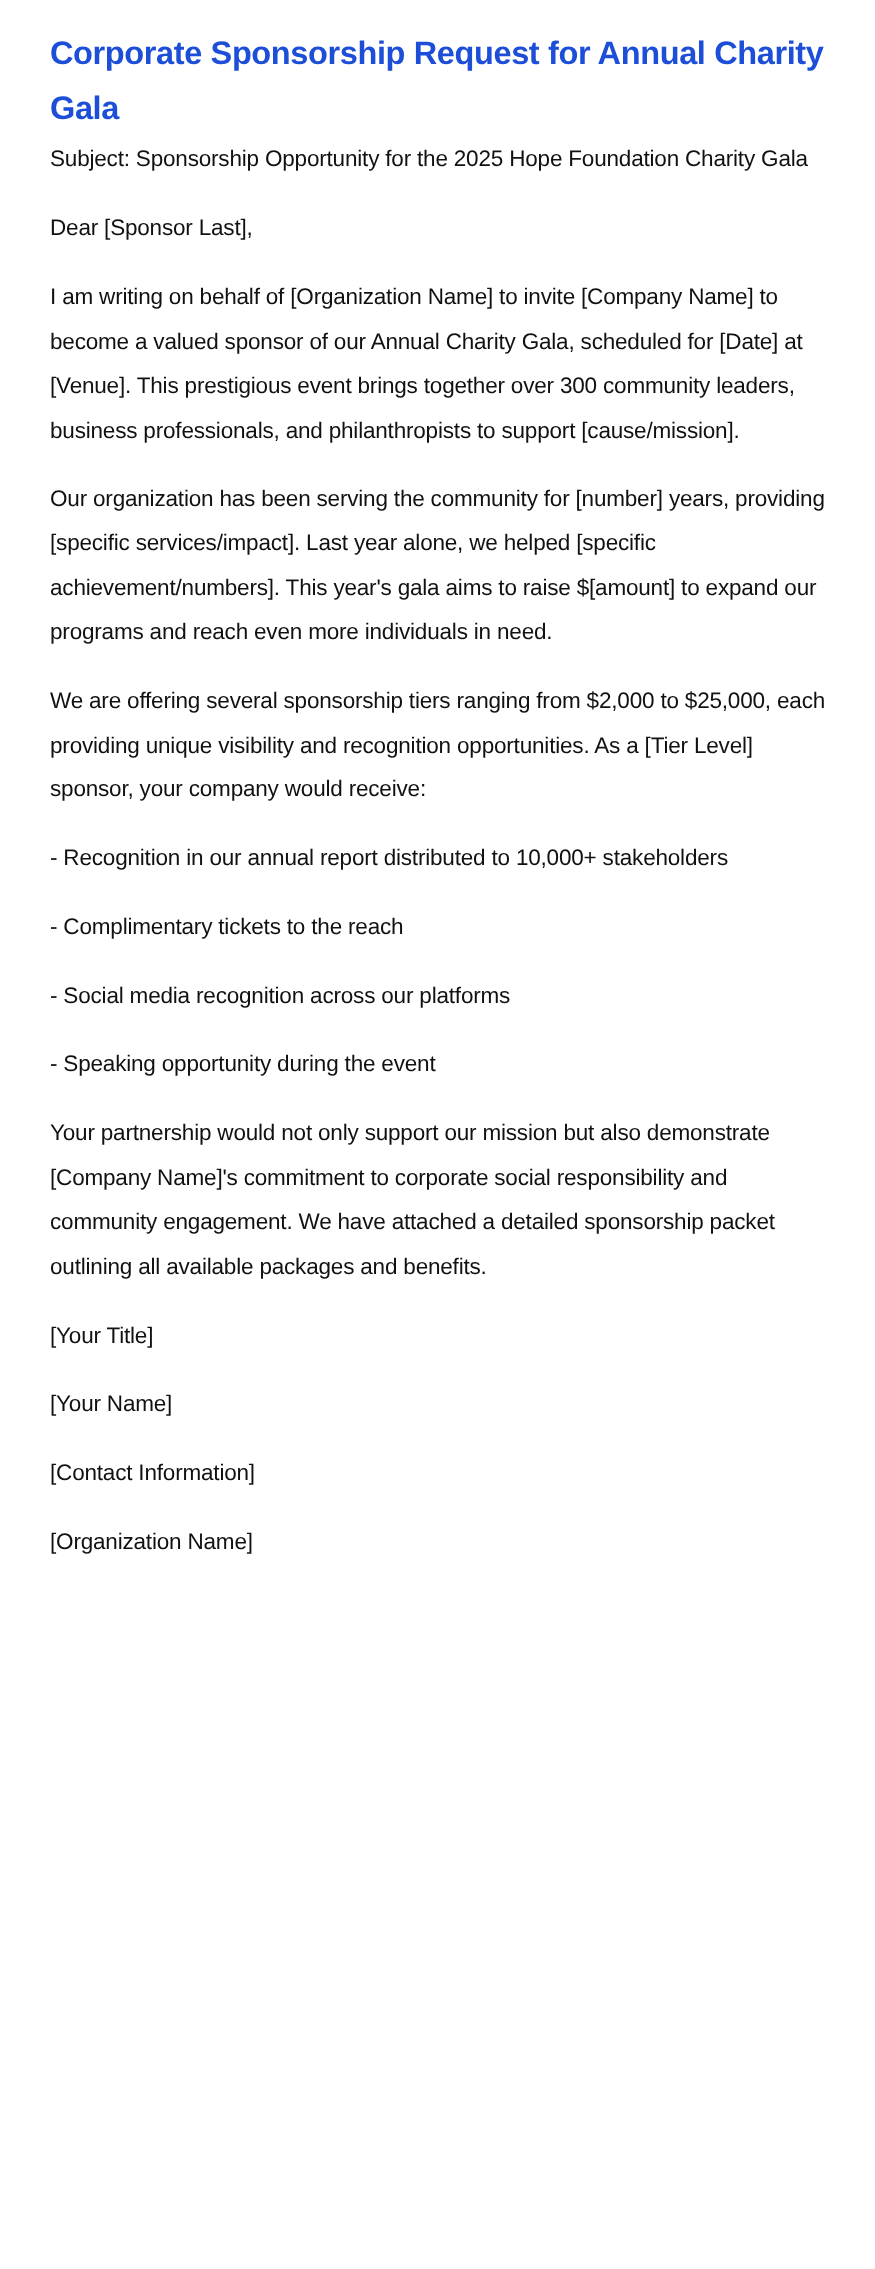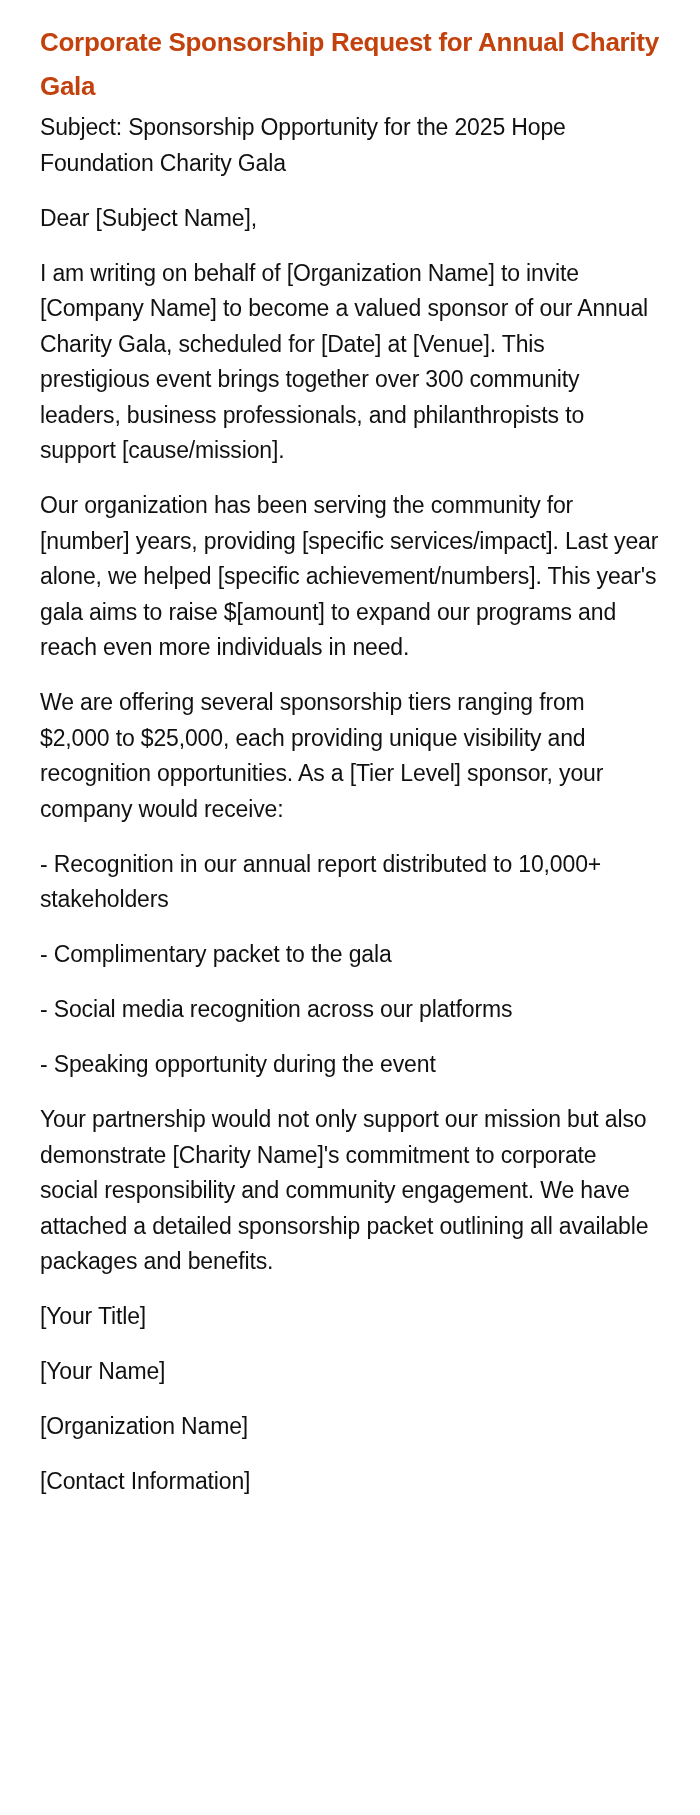--- a/index.html
+++ b/index.html
@@ -15,46 +15,46 @@
       box-sizing: border-box;
       width: 700px;
     }
     .title {
       font-family: "Liberation Sans", sans-serif;
       font-weight: bold;
       font-size: 26px;
       line-height: 44px;
       margin: 0 0 2px 0;
       letter-spacing: -0.3px;
-      color: #c2410c;
+      color: #1d4ed8;
     }
     p.para {
-      font-size: 23px;
+      font-size: 18px;
       line-height: 35.5px;
       margin: 0 0 19.5px 0;
       letter-spacing: -0.15px;
     }
   </style>
 </head>
 <body>
 
 <div class="page">
   <h1 class="title">Corporate Sponsorship Request for Annual Charity Gala</h1>
 
   <p class="para">Subject: Sponsorship Opportunity for the 2025 Hope Foundation Charity Gala</p>
-  <p class="para">Dear [Subject Name],</p>
+  <p class="para">Dear [Sponsor Last],</p>
 
   <p class="para">I am writing on behalf of [Organization Name] to invite [Company Name] to become a valued sponsor of our Annual Charity Gala, scheduled for [Date] at [Venue]. This prestigious event brings together over 300 community leaders, business professionals, and philanthropists to support [cause/mission].</p>
   <p class="para">Our organization has been serving the community for [number] years, providing [specific services/impact]. Last year alone, we helped [specific achievement/numbers]. This year's gala aims to raise $[amount] to expand our programs and reach even more individuals in need.</p>
   <p class="para">We are offering several sponsorship tiers ranging from $2,000 to $25,000, each providing unique visibility and recognition opportunities. As a [Tier Level] sponsor, your company would receive:</p>
 
   <p class="para">- Recognition in our annual report distributed to 10,000+ stakeholders</p>
-  <p class="para">- Complimentary packet to the gala</p>
+  <p class="para">- Complimentary tickets to the reach</p>
   <p class="para">- Social media recognition across our platforms</p>
   <p class="para">- Speaking opportunity during the event</p>
 
-  <p class="para">Your partnership would not only support our mission but also demonstrate [Charity Name]'s commitment to corporate social responsibility and community engagement. We have attached a detailed sponsorship packet outlining all available packages and benefits.</p>
+  <p class="para">Your partnership would not only support our mission but also demonstrate [Company Name]'s commitment to corporate social responsibility and community engagement. We have attached a detailed sponsorship packet outlining all available packages and benefits.</p>
 
   <p class="para">[Your Title]</p>
   <p class="para">[Your Name]</p>
+  <p class="para">[Contact Information]</p>
   <p class="para">[Organization Name]</p>
-  <p class="para">[Contact Information]</p>
 </div>
 
 </body></html>

